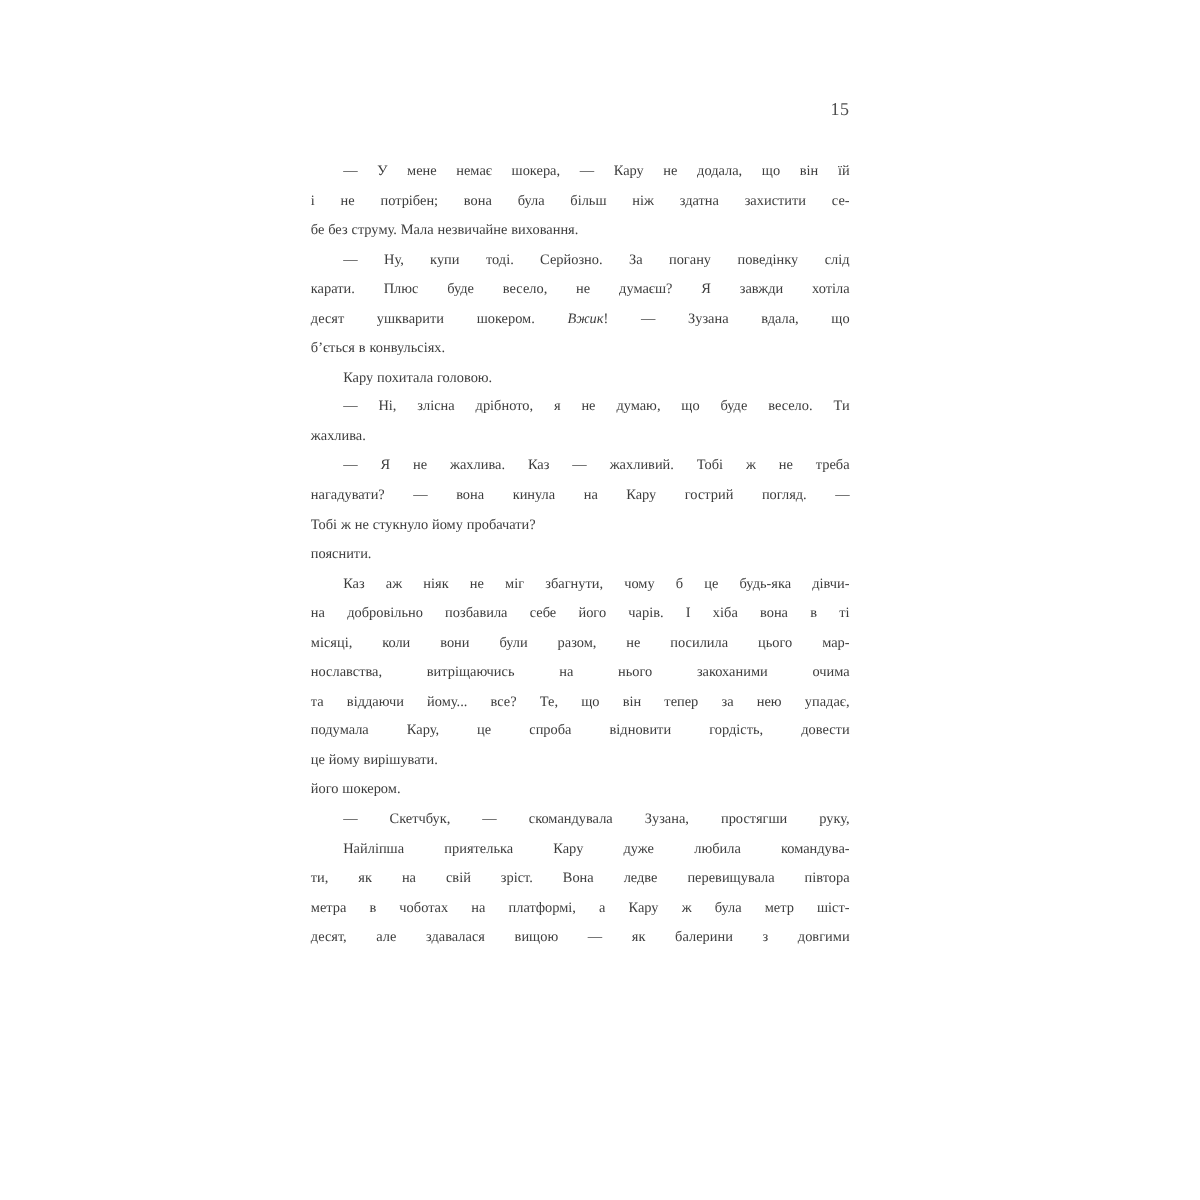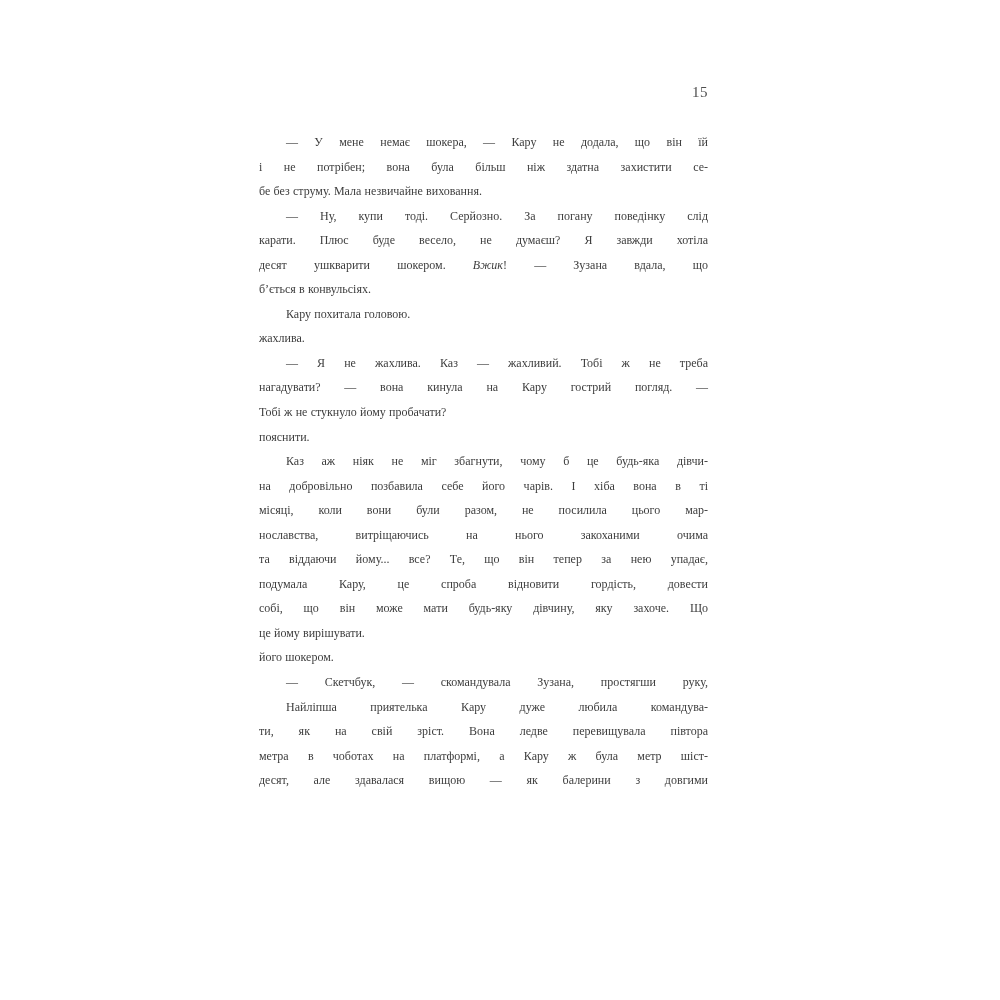--- a/index.html
+++ b/index.html
@@ -60,32 +60,32 @@
   <div class="page-number">15</div>
   <div class="text-block">
       <div class="line indent"><span>— У мене немає шокера, — Кару не додала, що він їй</span></div>
       <div class="line"><span>і не потрібен; вона була більш ніж здатна захистити се-</span></div>
       <div class="line end"><span>бе без струму. Мала незвичайне виховання.</span></div>
       <div class="line indent"><span>— Ну, купи тоді. Серйозно. За погану поведінку слід</span></div>
       <div class="line"><span>карати. Плюс буде весело, не думаєш? Я завжди хотіла</span></div>
       <div class="line"><span>десят ушкварити шокером. </span><span class="it">Вжик</span><span>! — Зузана вдала, що</span></div>
       <div class="line end"><span>б’ється в конвульсіях.</span></div>
       <div class="line indent end"><span>Кару похитала головою.</span></div>
+      <div class="line indent"><span>— Ні, злісна дрібното, я не думаю, що буде весело. Ти</span></div>
       <div class="line end"><span>жахлива.</span></div>
       <div class="line indent"><span>— Я не жахлива. Каз — жахливий. Тобі ж не треба</span></div>
       <div class="line"><span>нагадувати? — вона кинула на Кару гострий погляд. —</span></div>
       <div class="line end"><span>Тобі ж не стукнуло йому пробачати?</span></div>
       <div class="line end"><span>пояснити.</span></div>
       <div class="line indent"><span>Каз аж ніяк не міг збагнути, чому б це будь-яка дівчи-</span></div>
       <div class="line"><span>на добровільно позбавила себе його чарів. І хіба вона в ті</span></div>
       <div class="line"><span>місяці, коли вони були разом, не посилила цього мар-</span></div>
       <div class="line"><span>нославства, витріщаючись на нього закоханими очима</span></div>
       <div class="line"><span>та віддаючи йому... все? Те, що він тепер за нею упадає,</span></div>
       <div class="line"><span>подумала Кару, це спроба відновити гордість, довести</span></div>
-      <div class="line"><span>собі, що він може мати будь-яку дівчину, яку захоче. Що</span></div>
       <div class="line end"><span>це йому вирішувати.</span></div>
       <div class="line end"><span>його шокером.</span></div>
       <div class="line indent"><span>— Скетчбук, — скомандувала Зузана, простягши руку,</span></div>
       <div class="line indent"><span>Найліпша приятелька Кару дуже любила командува-</span></div>
       <div class="line"><span>ти, як на свій зріст. Вона ледве перевищувала півтора</span></div>
       <div class="line"><span>метра в чоботах на платформі, а Кару ж була метр шіст-</span></div>
       <div class="line"><span>десят, але здавалася вищою — як балерини з довгими</span></div>
     </div>
 </div>
 

